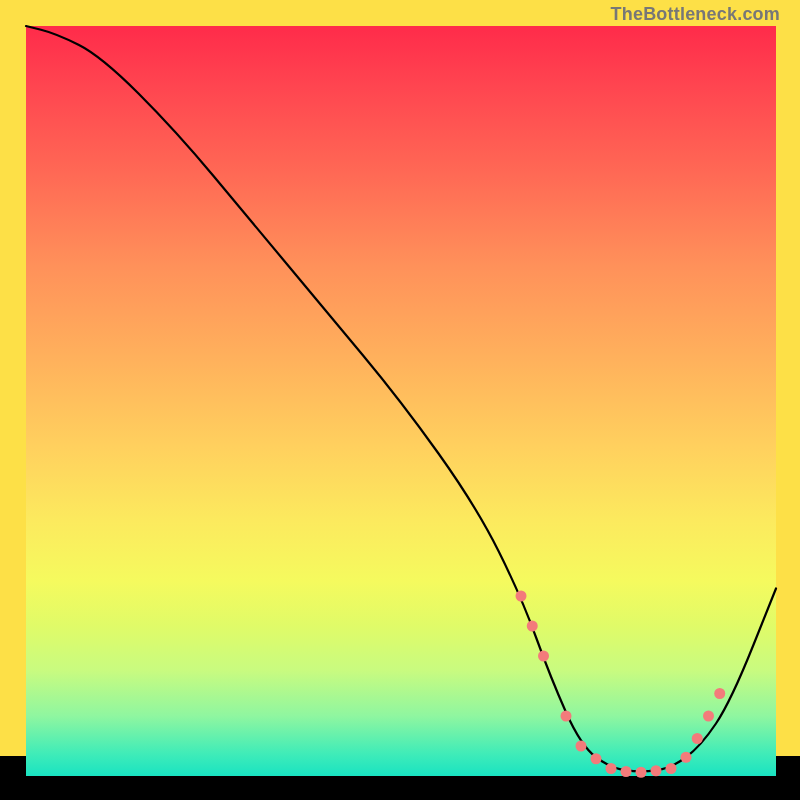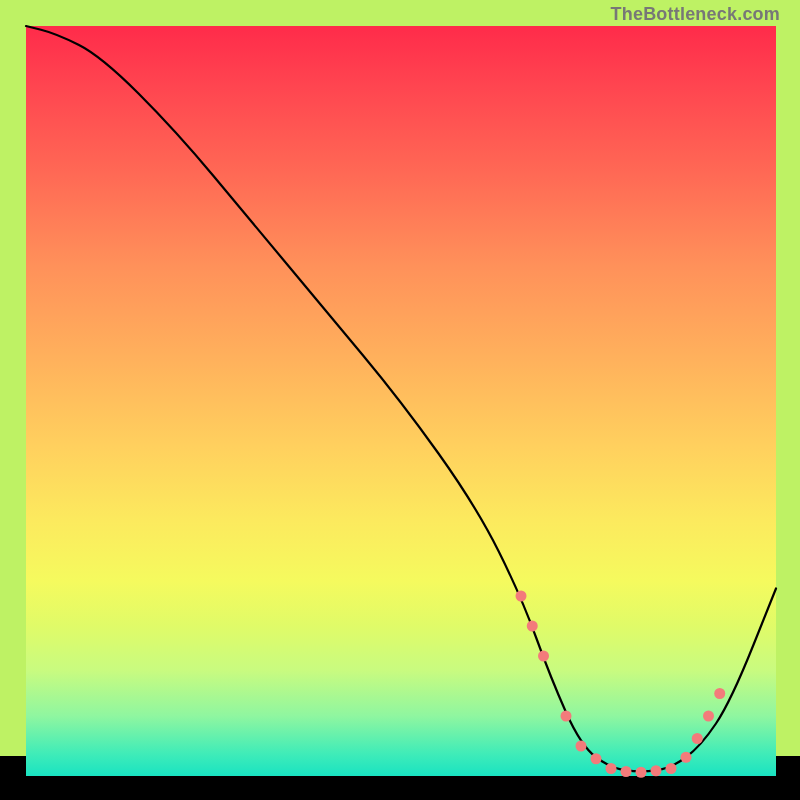--- a/index.html
+++ b/index.html
@@ -8,21 +8,21 @@
     background: #000;
     width: 800px;
     height: 800px;
     overflow: hidden;
     font-family: Arial, sans-serif;
   }
   .container {
     width: 800px;
     height: 756px;
     position: relative;
-    background: #bef264;
+    background: #fde047;
   }
   .plot-area {
     position: absolute;
     top: 26px;
     left: 26px;
     width: 750px;
     height: 750px;
     background: linear-gradient(to bottom,
       #ff2b4a 0%,
       #ff4550 8%,

